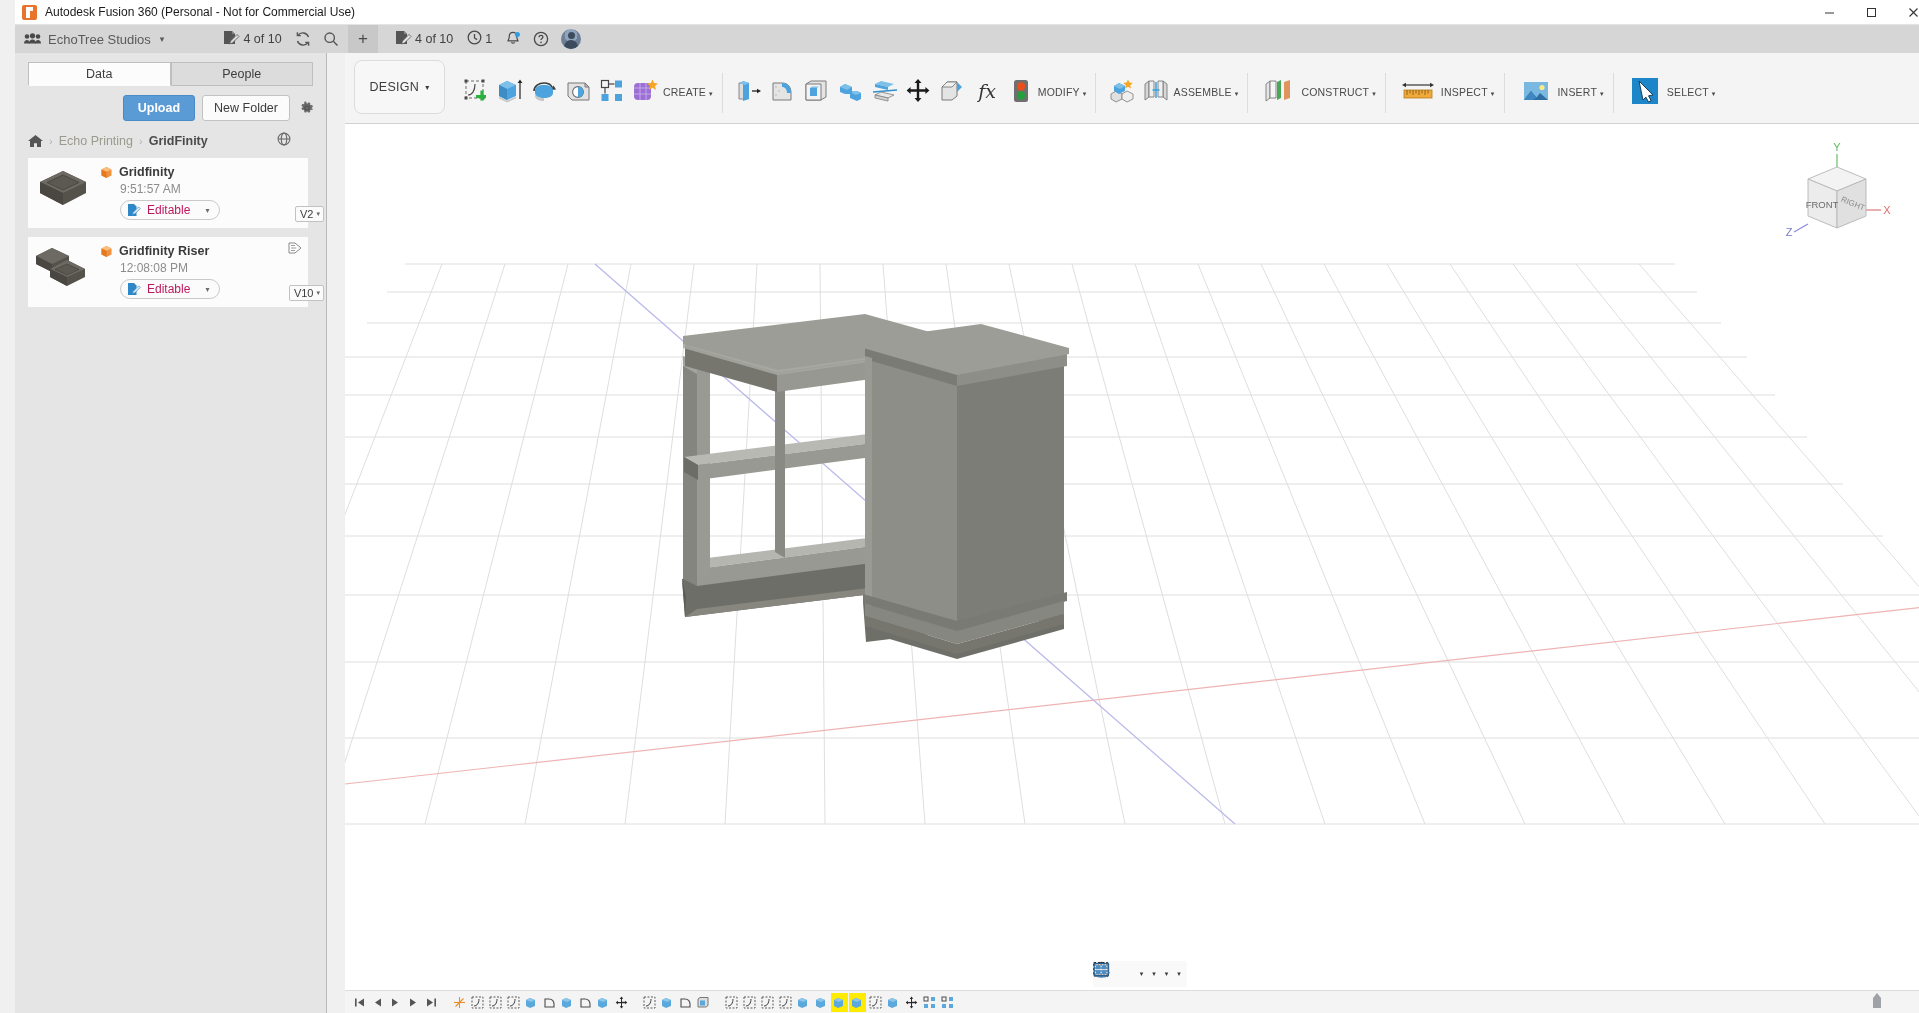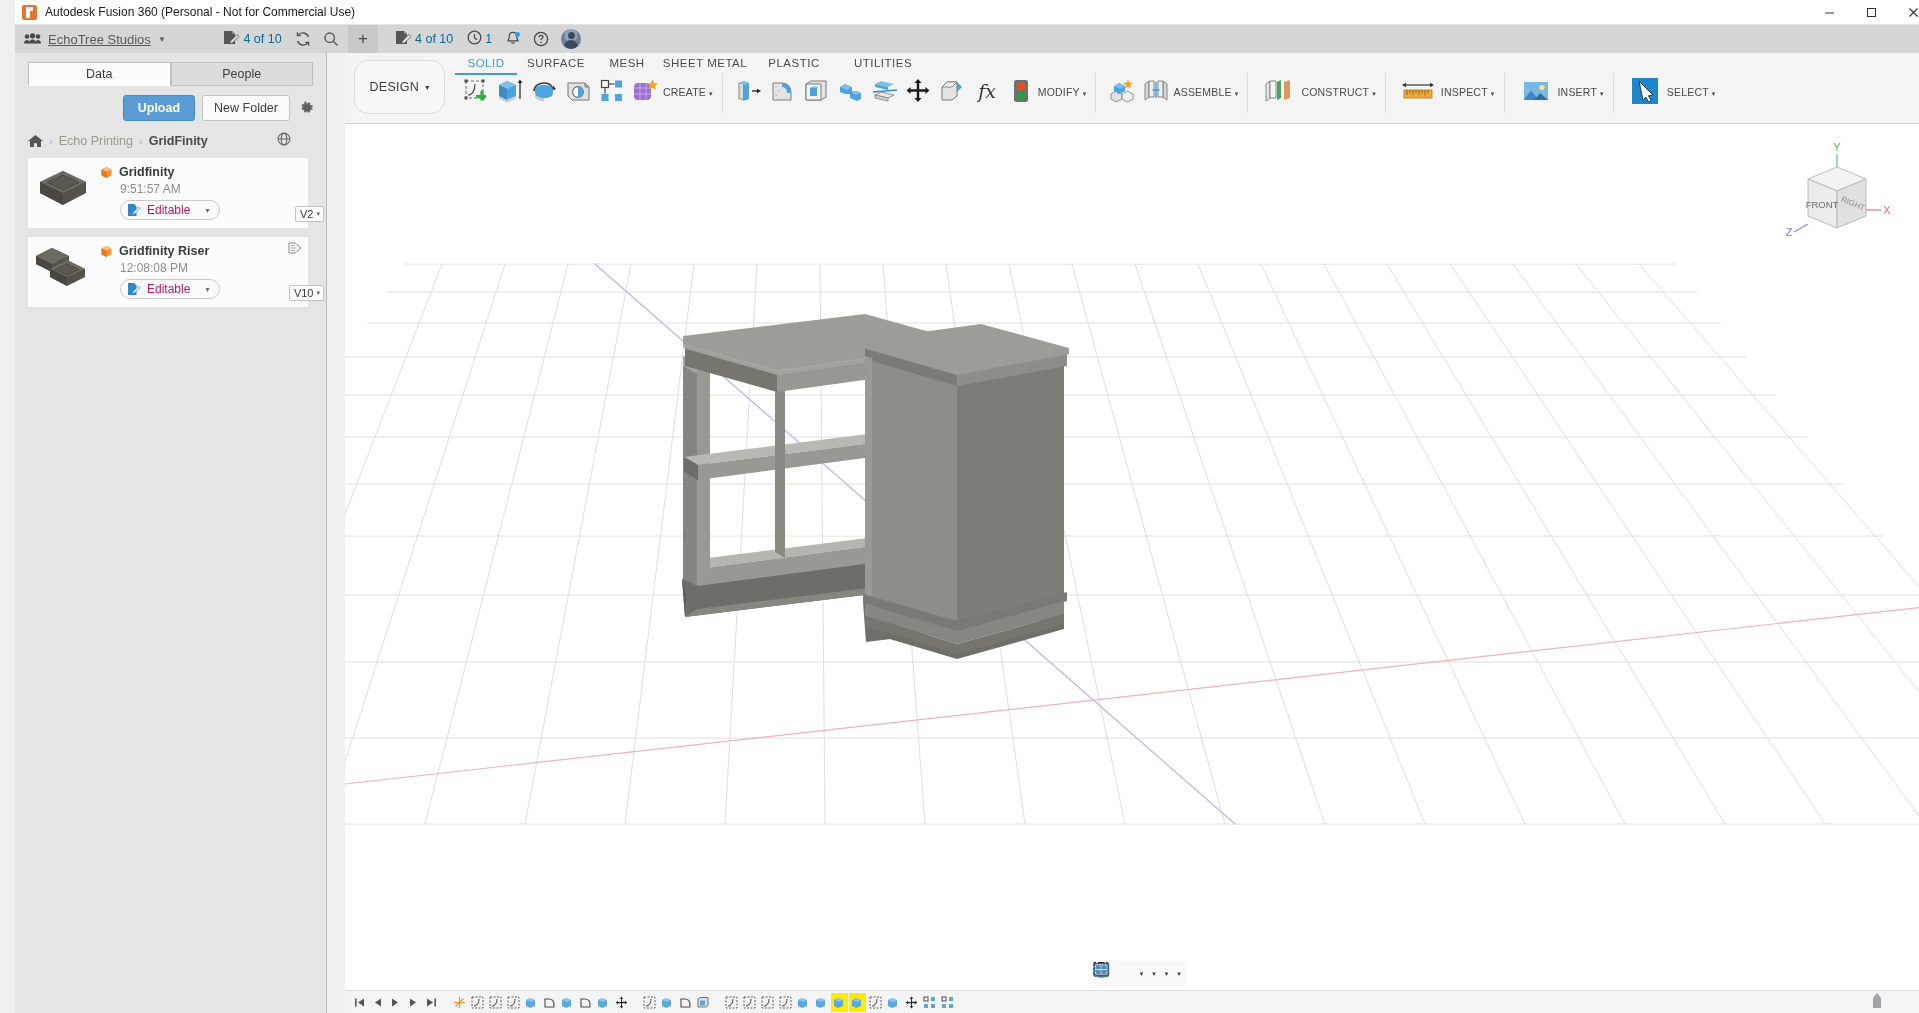--- a/index.html
+++ b/index.html
@@ -40,25 +40,25 @@
   }
 
   
   .appbar {
     position: absolute; left: 0; top: 25px; width: 1919px; height: 28px;
     background: #d6d6d6; display: flex; align-items: center;
   }
   .ab-left { display: flex; align-items: center; height: 28px; }
   .ab-grid-icon { width: 18px; margin-left: 8px; margin-right: 7px;
     display: flex; align-items: center; justify-content: center; }
-  .ab-team { font-size: 13px; color: #5a5a5a; text-decoration: underline; }
+  .ab-team { font-size: 13px; color: #5a5a5a; }
   .ab-caret { margin-left: 9px; color: #5a5a5a; font-size: 9px; }
   .ab-sep { width: 52px; }
   .ab-item { display: flex; align-items: center; height: 28px; padding: 0 7px; color: #5a5a5a; }
-  .ab-count { font-size: 12.5px; color: #0369a1; margin-left: 3px; text-align: right; }
+  .ab-count { font-size: 12.5px; color: #404040; margin-left: 3px; text-align: right; }
   .ab-iconbtn { width: 28px; height: 28px; display: flex; align-items: center; justify-content: center; color: #5a5a5a; }
 
   
   .tabstrip { position: absolute; left: 330px; top: 25px; right: 0; height: 28px; display: flex; align-items: flex-end; }
   .doctab {
     height: 28px; min-width: 545px; background: #f4f4f4;
     display: flex; align-items: center; justify-content: center;
     position: relative; margin-left: 541px; padding: 0 14px;
     border-top-left-radius: 2px; border-top-right-radius: 2px;
   }
@@ -143,21 +143,21 @@
   .fi-ver .vc { font-size: 7px; color: #666; }
   .fi-tag { position: absolute; right: 6px; top: 5px; width: 14px; height: 12px; }
 
   
   .ribbon {
     position: absolute; left: 330px; top: 53px; right: 0; height: 71px;
     background: #f4f4f4; border-bottom: 1px solid #d0d0d0;
   }
   .design-btn {
     position: absolute; left: 9px; top: 7px; width: 91px; height: 54px;
-    border: 1px solid #dcdcdc; background: #f7f7f7; border-radius: 14px;
+    border: 1px solid #dcdcdc; background: #f7f7f7; border-radius: 8px;
     display: flex; align-items: center; justify-content: center;
     font-size: 12.5px; color: #3c3c3c; letter-spacing: .3px;
   }
   .design-btn .c { font-size: 8px; margin-left: 6px; }
 
   .rb-tabs { position: absolute; left: 110px; top: 3px; display: flex; }
   .rb-tab {
     font-size: 11.5px; color: #4a4a4a; letter-spacing: .5px;
     padding: 1px 0 4px 0; margin-right: 0; text-align: center;
   }
@@ -452,28 +452,20 @@
     </div>
   </div>
 
   <div class="ribbon">
 
     <div class="design-btn">
       <span>DESIGN</span>
       <span class="c">▾</span>
     </div>
 
-    <div class="rb-tabs">
-      <div class="rb-tab active" style="width:62px">SOLID</div>
-      <div class="rb-tab" style="width:78px">SURFACE</div>
-      <div class="rb-tab" style="width:64px">MESH</div>
-      <div class="rb-tab" style="width:92px">SHEET METAL</div>
-      <div class="rb-tab" style="width:86px">PLASTIC</div>
-      <div class="rb-tab" style="width:92px">UTILITIES</div>
-    </div>
 
     <div class="rb-groups">
 
       <div class="rb-group">
         <div class="rb-row">
           <div class="rb-btn">
             <svg width="26" height="26" viewBox="0 0 26 26">
               <rect x="3" y="3" width="17" height="17" fill="none" stroke="#6d6d6d" stroke-width="1" stroke-dasharray="3 2"></rect>
               <rect x="1.5" y="1.5" width="3" height="3" fill="#4a4a4a"></rect>
                 <rect x="18.5" y="1.5" width="3" height="3" fill="#4a4a4a"></rect>

